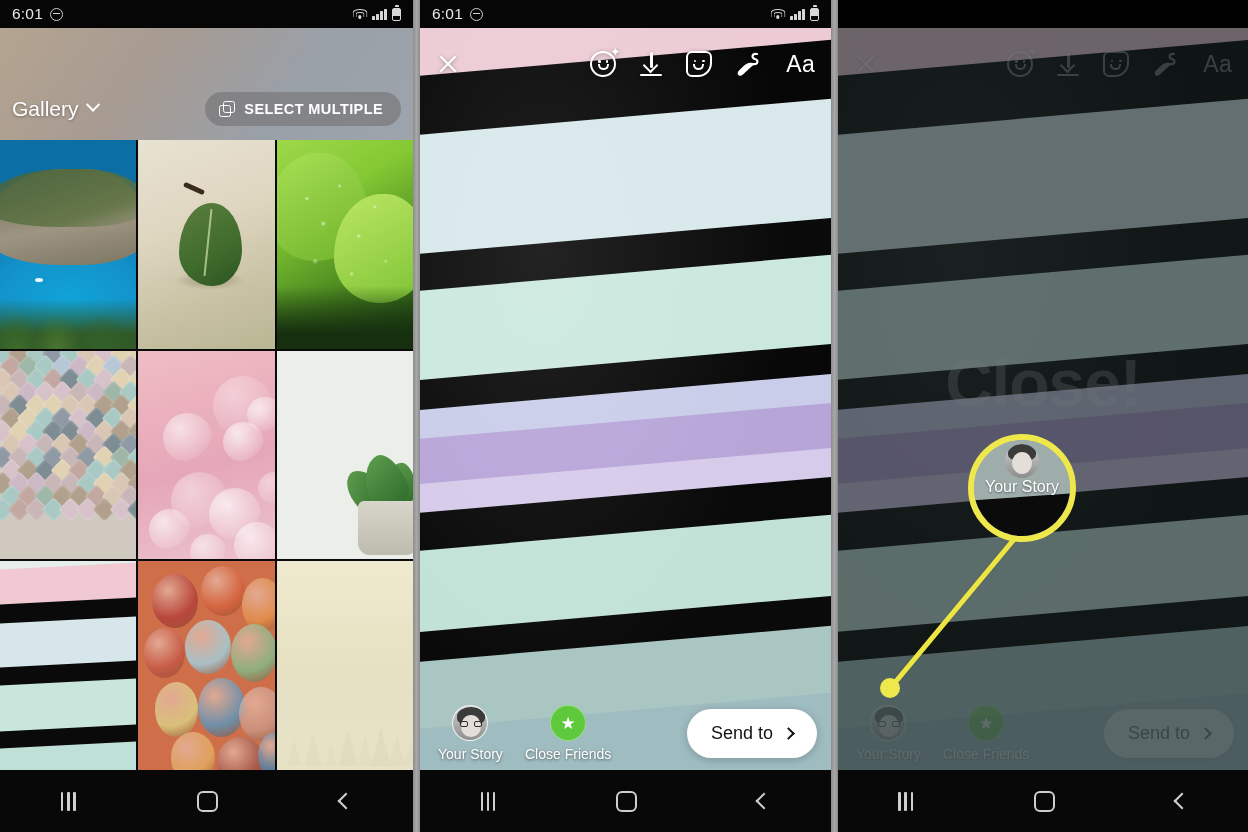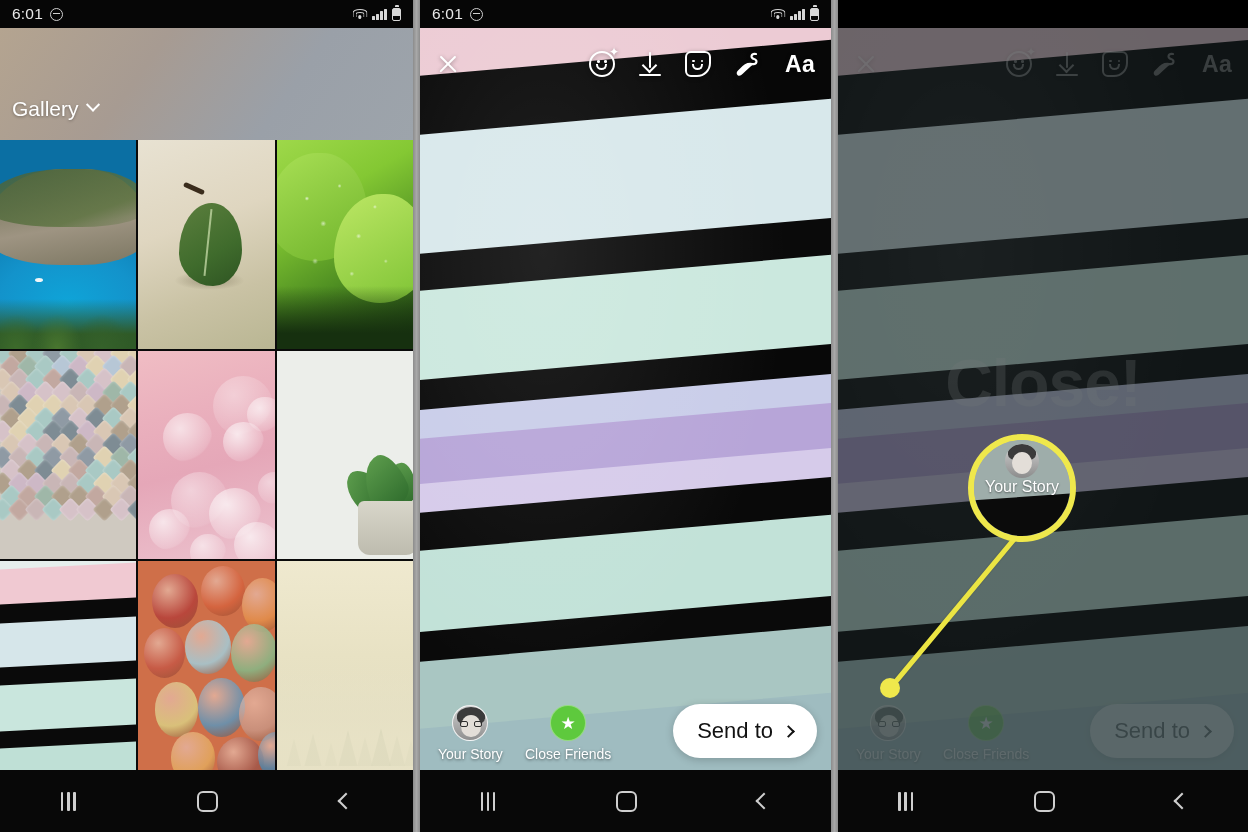--- a/index.html
+++ b/index.html
@@ -159,37 +159,37 @@
   .ic-dl .st { position:absolute; left:12px; top:1px; width:2.4px; height:16px; background:#fff; border-radius:2px; }
   .ic-dl .ar { position:absolute; left:7px; top:9px; width:11px; height:11px;
       border-left:2.4px solid #fff; border-bottom:2.4px solid #fff; transform:rotate(-45deg); }
   .ic-dl .ln { position:absolute; left:2px; bottom:1px; width:22px; height:2.4px; background:#fff; border-radius:2px; }
   .ic-stick { width:26px; height:26px; border:2.2px solid #fff; border-radius:6px 6px 14px 6px; position:relative; }
   .ic-stick .eye { position:absolute; width:2.4px; height:2.4px; background:#fff; border-radius:50%; top:6.5px; }
   .ic-stick .eye.l{ left:5.5px;} .ic-stick .eye.r{ right:5.5px;}
   .ic-stick .sm { position:absolute; left:5px; top:11px; width:11px; height:6px;
       border:2px solid #fff; border-top:none; border-radius:0 0 12px 12px; }
   .ic-draw { width:30px; height:26px; }
-  .ic-text { font-size:23px; font-weight:bold; color:#fff; letter-spacing:.3px; }
+  .ic-text { font-size:23px; font-weight:normal; color:#fff; letter-spacing:.3px; }
 
   .bottom-bar { position:absolute; left:0; right:0; bottom:62px; height:82px; z-index:20; }
   .bb-item { position:absolute; bottom:8px; display:flex; flex-direction:column; align-items:center; gap:5px; }
   .bb-label { color:#fff; font-size:14px; text-shadow:0 1px 3px rgba(0,0,0,.55); white-space:nowrap; }
   .avatar { width:36px; height:36px; border-radius:50%; overflow:hidden; position:relative;
             background: linear-gradient(#cfcfcf,#8f8f8f); border:1.6px solid rgba(255,255,255,.85); }
   .avatar .hair { position:absolute; left:4px; top:1px; width:28px; height:18px; background:#3b3b3b; border-radius:50% 50% 38% 38%; }
   .avatar .face { position:absolute; left:8px; top:9px; width:20px; height:22px; background:#e3ded8; border-radius:50% 50% 48% 48%; }
   .avatar .glasses { position:absolute; left:7px; top:15px; width:22px; height:6px; }
   .avatar .glasses i { position:absolute; width:8px; height:6px; border:1.4px solid #2e2e2e; border-radius:2px; }
   .avatar .glasses i.l{left:0;} .avatar .glasses i.r{right:0;}
   .star-badge { width:36px; height:36px; border-radius:50%; background:#5ec93d;
                 display:flex; align-items:center; justify-content:center; border:1.5px solid rgba(255,255,255,.35); }
   .star-badge span { color:#fff; font-size:17px; line-height:1; }
   .send-to { position:absolute; right:14px; bottom:12px; background:#fff; color:#121212;
-             border-radius:30px; padding:14px 24px; font-size:22px; display:flex; align-items:center; gap:11px;
+             border-radius:30px; padding:14px 24px; font-size:18px; display:flex; align-items:center; gap:11px;
              box-shadow:0 2px 8px rgba(0,0,0,.2); }
   .chev-r { width:9px; height:9px; border-right:2.6px solid #121212; border-top:2.6px solid #121212; transform:rotate(45deg); }
 
   
   .dim-overlay { position:absolute; top:28px; left:0; right:0; bottom:62px; background:rgba(22,30,32,.60); z-index:30; pointer-events:none; }
   .hello-text { position:absolute; left:0; right:0; top:345px; text-align:center; z-index:28;
                 font-size:66px; font-weight:bold; color:rgba(255,255,255,.26); letter-spacing:-1px; }
   .callout-line { position:absolute; z-index:34; background:#ece543; border-radius:3px; transform-origin: 0 50%; height:5px;
                   box-shadow:0 0 2px rgba(0,0,0,.2); }
   .callout-dot { position:absolute; z-index:35; width:20px; height:20px; border-radius:50%; background:#efe84c; }
@@ -229,20 +229,27 @@
           </span>
         <span class="bat-icon"></span>
       </div>
     </div>
 
     <div class="p1-top">
       <div class="p1-bar">
         <div class="gallery-label">
           <span>Gallery</span>
           <span class="chev-d"></span>
+        </div>
+        <div class="select-multiple">
+          <span class="copy-icon">
+              <i></i>
+              <i></i>
+            </span>
+          <span>SELECT MULTIPLE</span>
         </div>
       </div>
     </div>
 
     <div class="grid">
       <div class="cell th-beach">
         <div class="cliff"></div>
         <div class="boat"></div>
         <div class="fore"></div>
       </div>

